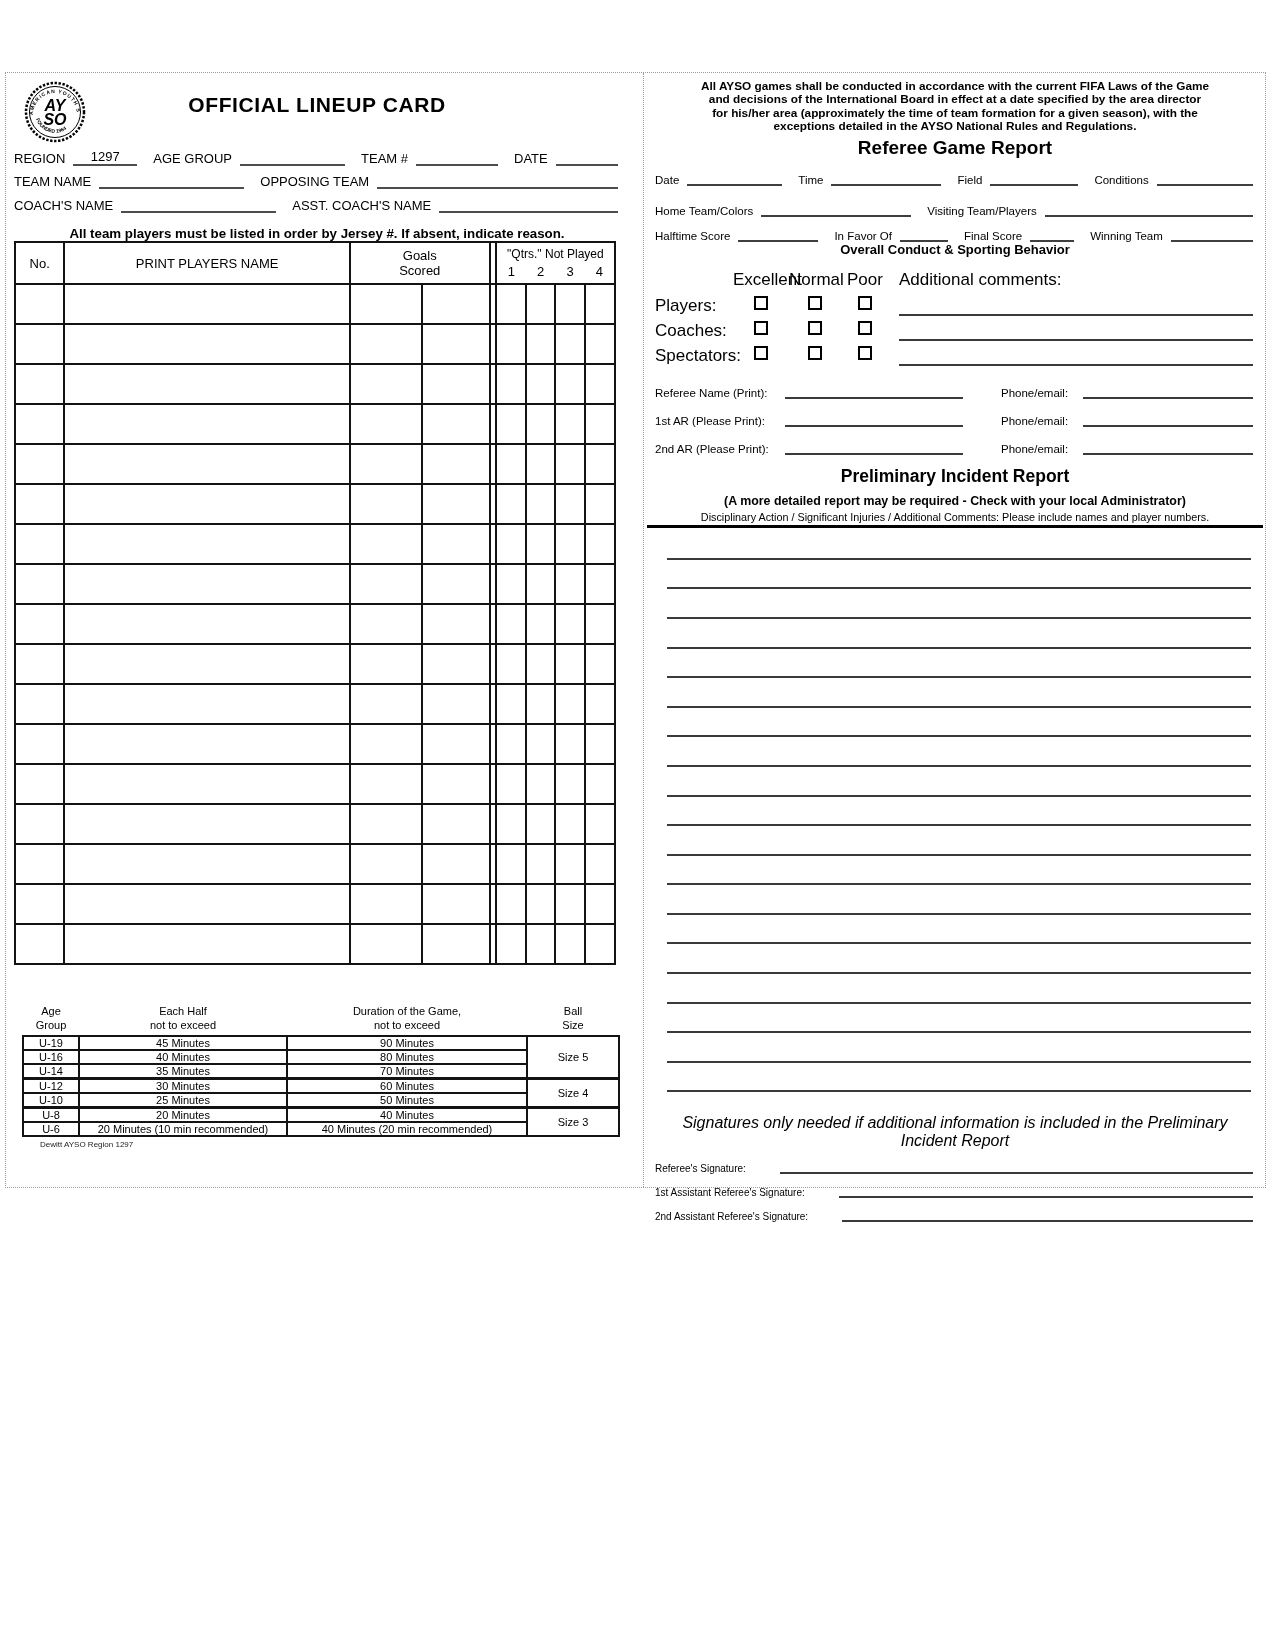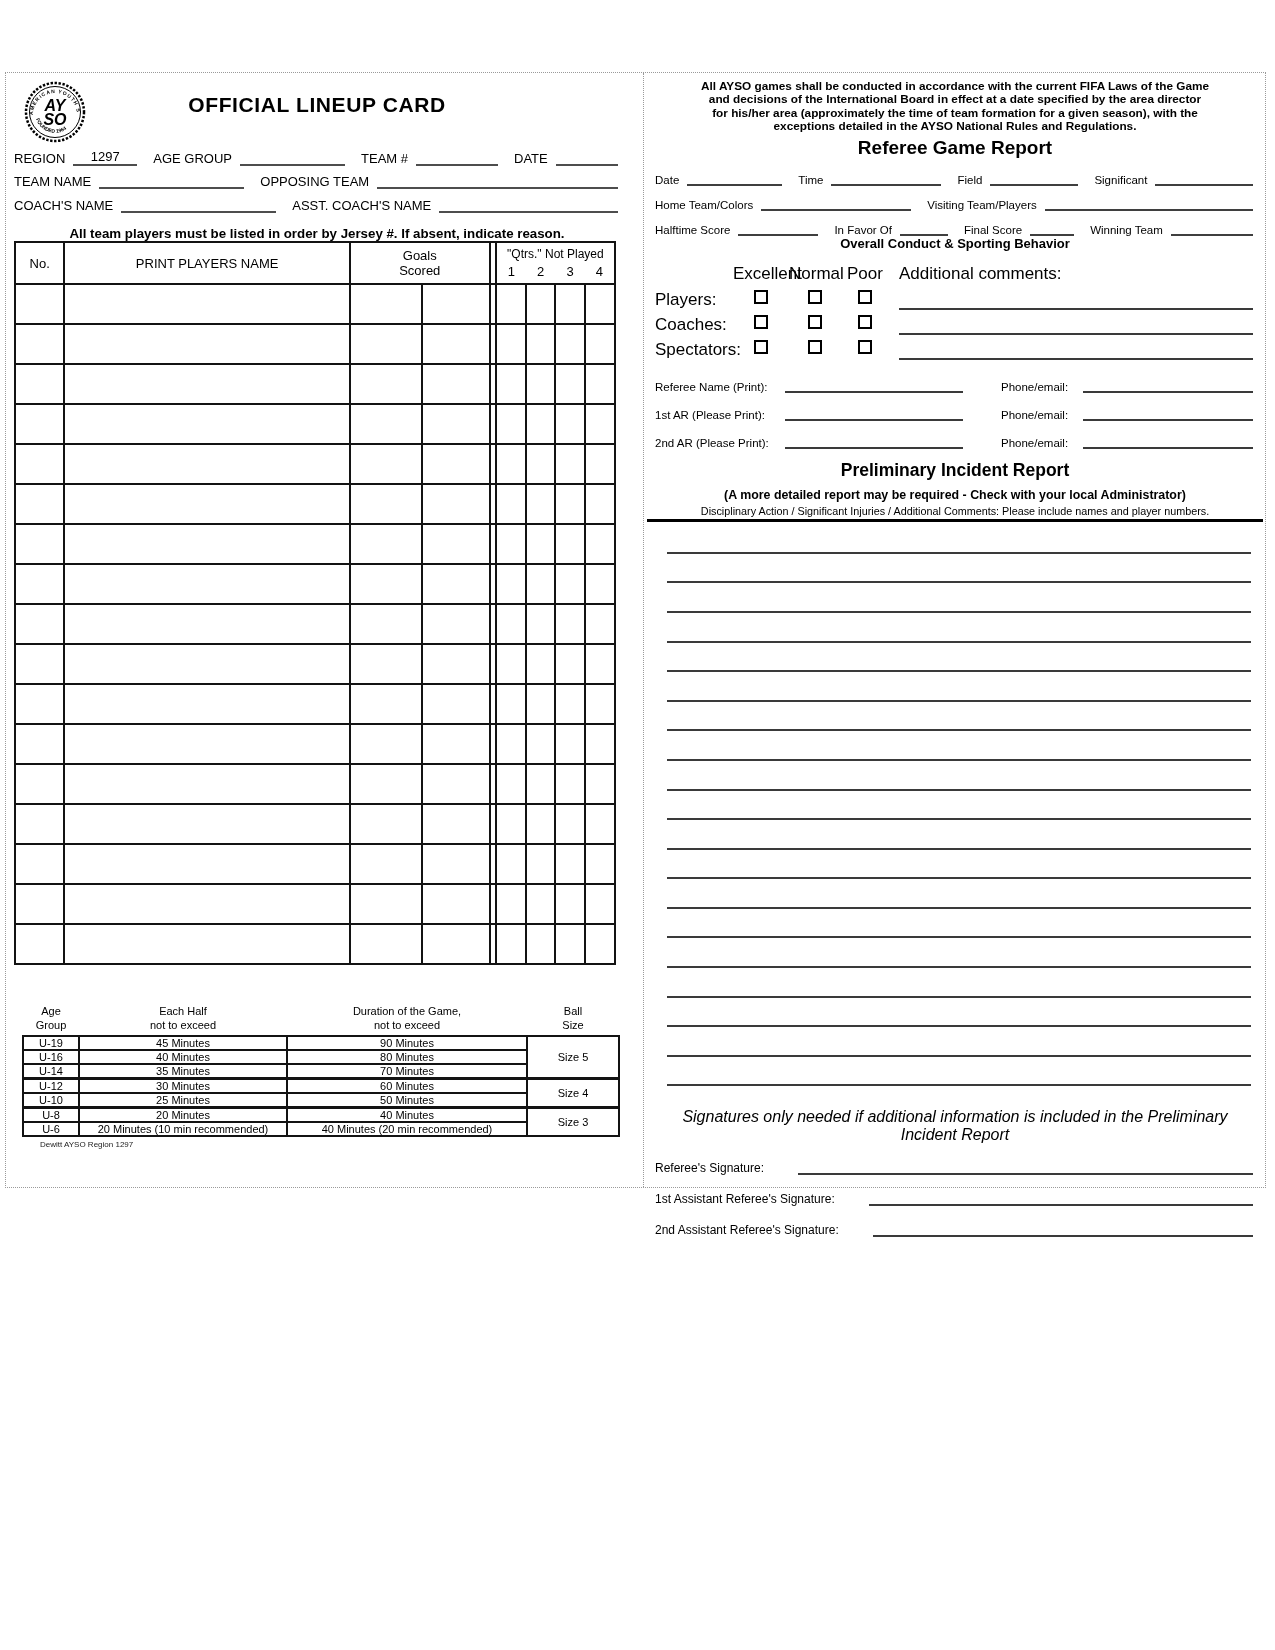--- a/index.html
+++ b/index.html
@@ -36,41 +36,41 @@
   .agetab tbody td{border:2px solid #131313;font-size:11px;line-height:1.1;height:12px;text-align:center;padding:0 2px}
   .agetab tbody tr.gs td{border-top:3px solid #131313}
   .lfoot{font-size:8px;color:#222;margin:3px 0 0 26px}
 
   
   .intro{font-weight:bold;font-size:11.8px;line-height:1.14;text-align:center;margin-top:7px}
   .rtitle{font-weight:bold;font-size:19px;text-align:center;margin-top:3px}
   .frow.sm{font-size:11.5px}
   .frow.sm .lbl{margin-right:8px}
   .frow.sm .uline{border-bottom-color:#3f3f3f}
-  .gf1{margin-top:12px}.gf2{margin-top:10px}.gf3{margin-top:10px}
+  .gf1{margin-top:12px}.gf2{margin-top:16px}.gf3{margin-top:10px}
   .ctitle{font-weight:bold;font-size:13px;text-align:center;}
   .cgrid{display:grid;grid-template-columns:78px 56px 52px 48px 1fr;grid-auto-rows:25px;margin-top:12px;font-size:17px;align-items:end}
   .cgrid .ch{text-align:center;padding-bottom:4px}
   .cgrid .chc{text-align:left;padding:0 0 4px 10px}
   .cgrid .rl{padding-bottom:3px}
   .cgrid .cbc{text-align:center;padding-bottom:4px}
   .cb{width:10px;height:10px;border:2px solid #000;display:inline-block;background:#fff}
   .cline{border-bottom:2px solid #3a3a3a;height:18px;margin:0 2px 3px 10px}
   .officials{display:grid;grid-template-columns:130px 1fr 82px 172px;margin-top:14px;font-size:11.5px;align-items:end;row-gap:12px}
   .oname{border-bottom:2px solid #3a3a3a;height:14px;margin-right:38px}
   .opl{padding-bottom:0}
   .pline{border-bottom:2px solid #3a3a3a;height:14px;margin-right:2px}
   .ititle{font-weight:bold;font-size:17.5px;text-align:center;margin-top:11px}
   .isub{font-weight:bold;font-size:12.4px;text-align:center;margin-top:7px}
   .inote{font-size:10.8px;text-align:center;margin-top:3px}
   .irule{border-top:3px solid #000;margin:2px -8px 0 -8px}
   .rline{border-top:2px solid #3a3a3a;height:0;margin:27.6px 4px 0 12px}
   #rlines .rline:first-child{margin-top:30px}
   .signote{font-style:italic;font-size:16px;text-align:center;margin-top:22px}
-  .srow{display:flex;align-items:flex-end;font-size:12px;margin-top:15px}
+  .srow{display:flex;align-items:flex-end;font-size:10px;margin-top:8px}
   .srow .sline{flex:1;border-bottom:2px solid #3a3a3a;height:14px;margin-left:34px;margin-right:2px}
 </style>
 </head>
 <body>
 
 <div class="sheet">
   <div class="divider"></div>
 
   <div class="left">
     <div class="lhead">
@@ -418,21 +418,21 @@
       </div>
     <div class="rtitle">Referee Game Report</div>
 
     <div class="frow sm gf1" id="gf1">
         <span class="lbl">Date</span>
         <span class="uline" style="width: 95px;"></span>
         <span class="lbl">Time</span>
         <span class="uline" style="width: 110px;"></span>
         <span class="lbl">Field</span>
         <span class="uline" style="width: 88px;"></span>
-        <span class="lbl">Significant</span>
+        <span class="lbl">Conditions</span>
         <span class="uline last"></span>
       </div>
     <div class="frow sm gf2" id="gf2">
         <span class="lbl">Home Team/Colors</span>
         <span class="uline" style="width: 150px;"></span>
         <span class="lbl">Visiting Team/Players</span>
         <span class="uline last"></span>
       </div>
     <div class="frow sm gf3" id="gf3">
         <span class="lbl">Halftime Score</span>

